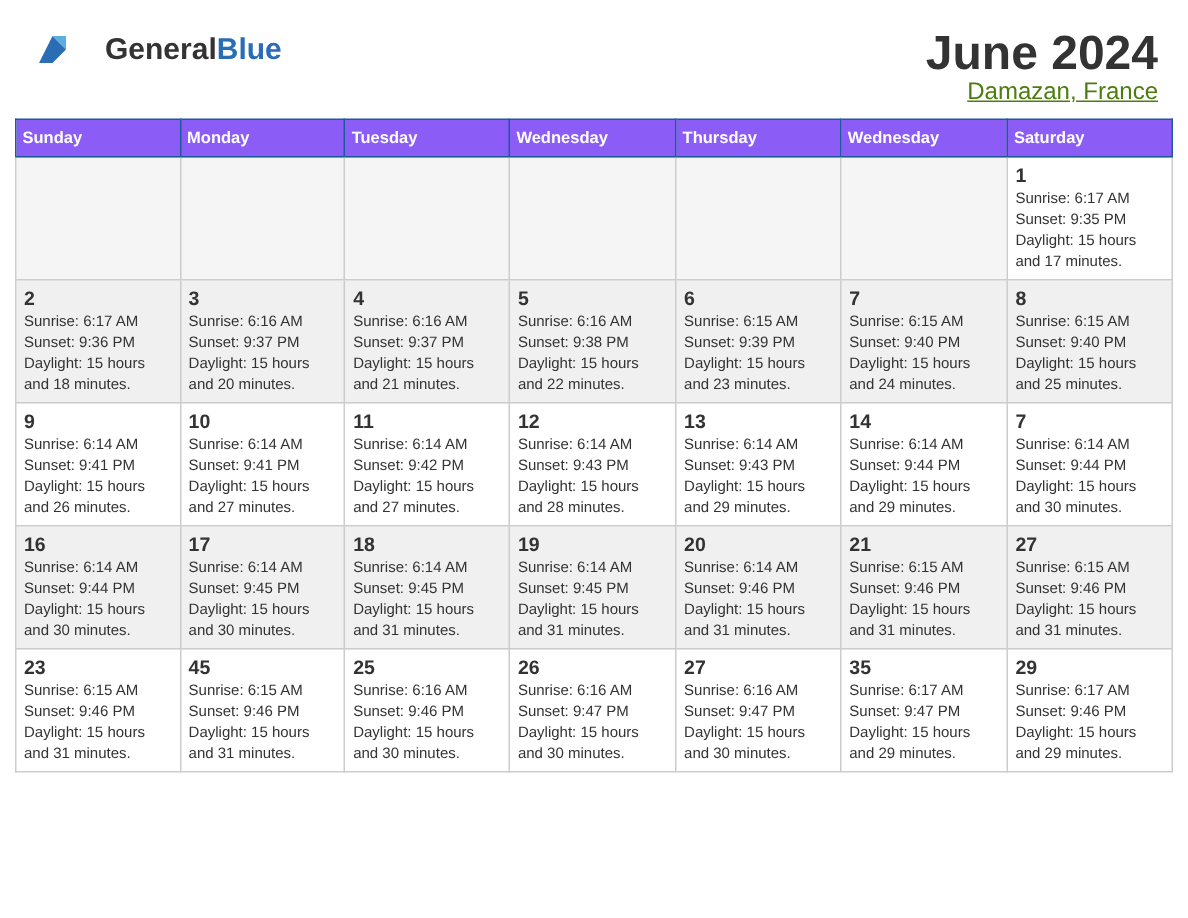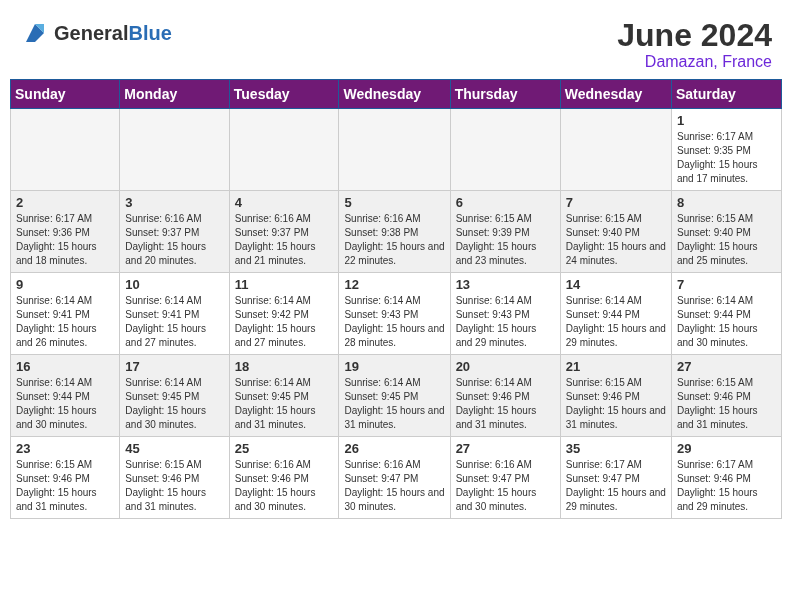--- a/index.html
+++ b/index.html
@@ -12,21 +12,21 @@
     }
     .header {
       display: flex;
       justify-content: space-between;
       align-items: flex-start;
       padding: 8px 10px 8px 10px;
     }
     .logo {
       display: flex;
       align-items: center;
-      gap: 4px;
+      gap: 20px;
     }
     .logo-text {
       font-size: 20px;
       font-weight: bold;
       color: #333;
       line-height: 1;
     }
     .logo-text span {
       color: #2a6db5;
     }
@@ -39,31 +39,32 @@
       margin-left: 24px;
     }
     .title-month {
       font-size: 32px;
       font-weight: bold;
       color: #333;
       line-height: 1.1;
     }
     .title-location {
       font-size: 16px;
-      color: #6d28d9;
+      color: #4d7c0f;
+      text-decoration: underline;
     }
     .calendar-table {
       width: 100%;
       border-collapse: collapse;
       border: 1px solid #ccc;
     }
     .calendar-table th {
-      background-color: #701a75;
+      background-color: #8b5cf6;
       color: #fff;
-      font-size: 14px;
+      font-size: 11px;
       font-weight: bold;
       padding: 6px 4px;
       text-align: left;
       border: 1px solid #1e5a9a;
     }
     .calendar-table td {
       vertical-align: top;
       padding: 4px 5px;
       border: 1px solid #ccc;
       width: 113px;

